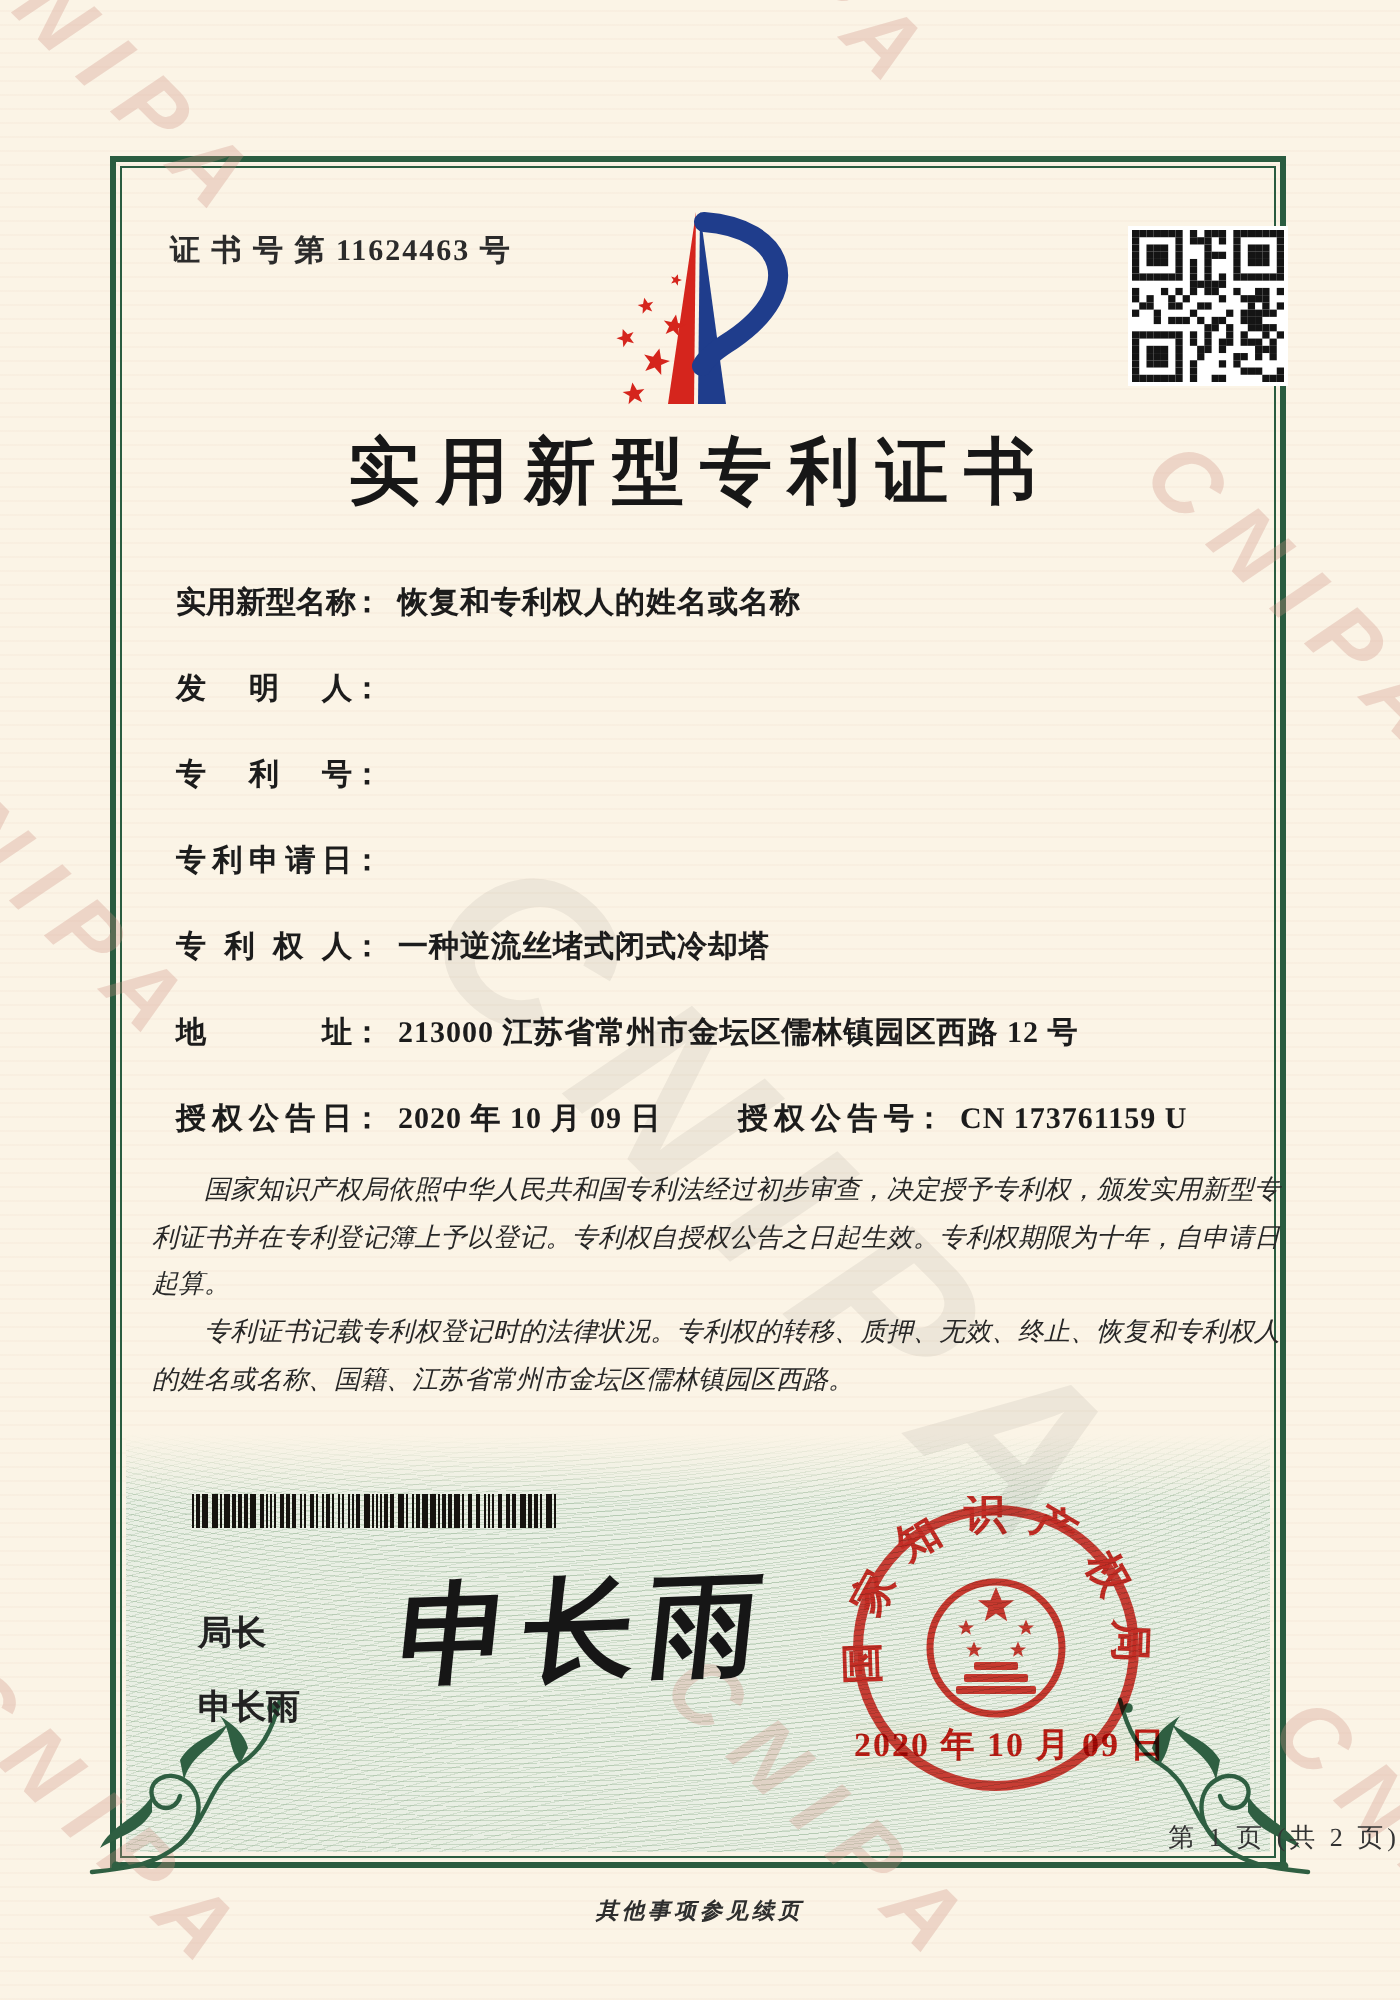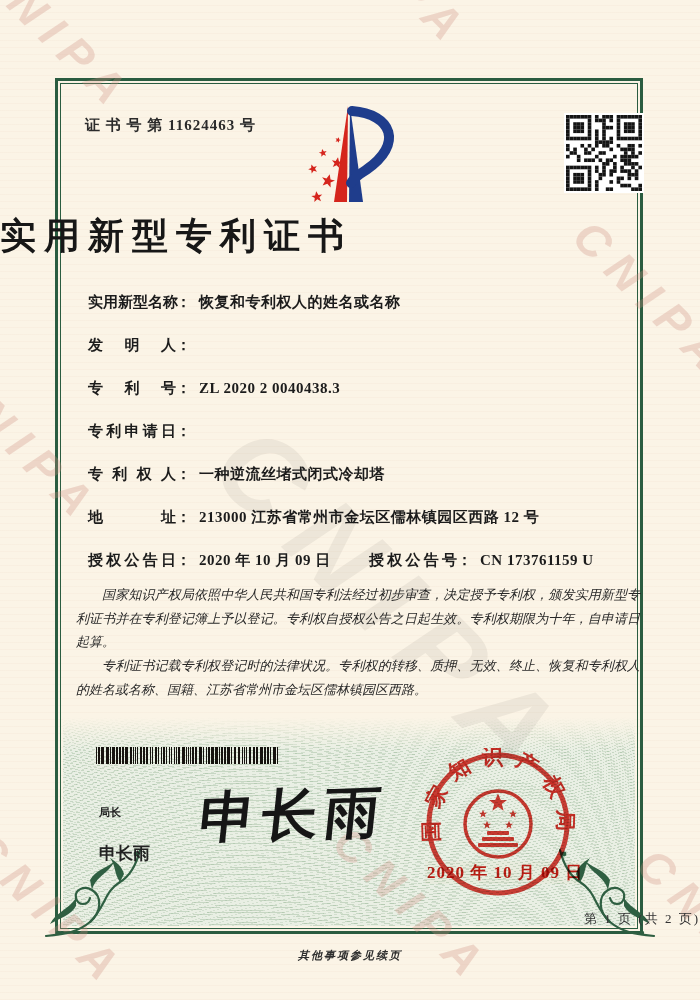--- a/index.html
+++ b/index.html
@@ -26,40 +26,40 @@
   #band::before{content:"";position:absolute;left:0;right:0;top:0;height:34px;
         background:linear-gradient(#fbf4e6, rgba(251,244,230,0));}
 
   .corner{position:absolute;z-index:2;pointer-events:none;}
 
   
   #certno{position:absolute;z-index:2;left:85px;top:116px;font-size:15px;font-weight:600;
           letter-spacing:1px;color:#2b2b2b;}
   #qr{position:absolute;z-index:2;left:564px;top:113px;width:80px;height:80px;background:#fff;padding:2px;box-sizing:border-box;}
   #logo{position:absolute;z-index:2;left:292px;top:100px;}
-  #title{position:absolute;z-index:2;left:0;right:0;top:212px;
+  #title{position:absolute;z-index:2;left:0;right:0;top:212px;text-align:center;
          font-size:36px;font-weight:700;letter-spacing:8px;color:#171717;}
 
   
   #fields{position:absolute;z-index:2;left:88px;top:294px;right:62px;color:#1c1c1c;}
   .frow{display:flex;align-items:flex-start;margin-bottom:26px;font-weight:700;font-size:15px;line-height:17px;}
   .jlabel{display:inline-flex;justify-content:space-between;width:88px;flex:none;}
   .colon{flex:none;margin-right:8px;}
   .fval{flex:1;letter-spacing:0.5px;}
   .v-fixed{flex:none;width:170px;}
 
   
   #legal{position:absolute;z-index:2;left:76px;right:60px;top:583px;
          font-size:13px;line-height:1.82;color:#272727;font-style:italic;text-align:justify;}
   #legal p{margin:0;text-indent:2em;}
 
   
   #barcode{position:absolute;z-index:3;left:96px;top:747px;}
   #sig-title{position:absolute;z-index:3;left:99px;top:805px;font-family:Liberation Mono, monospace;
-             font-weight:600;font-size:11px;color:#222;}
+             font-weight:600;font-size:17px;color:#222;}
   #sig-name{position:absolute;z-index:3;left:99px;top:842px;font-family:"Liberation Sans","DejaVu Sans",sans-serif;
             font-weight:600;font-size:17px;color:#222;}
   #autograph{position:absolute;z-index:3;left:200px;top:778px;font-size:56px;font-weight:600;
              letter-spacing:6px;color:#161616;transform:skewX(-8deg) rotate(-2deg);white-space:nowrap;}
   #seal{position:absolute;z-index:3;left:419px;top:748px;mix-blend-mode:multiply;opacity:0.95;}
   #seal-date{position:absolute;z-index:4;left:425px;top:861px;font-size:17px;font-weight:700;
              color:#cf2017;letter-spacing:1px;background:rgba(253,250,244,0.55);padding:0 2px;
              mix-blend-mode:multiply;white-space:nowrap;}
   #pageno{position:absolute;z-index:3;left:0;right:0;top:910px;text-align:right;
           font-size:13px;letter-spacing:2px;color:#333;padding-left:40px;}
@@ -369,21 +369,20 @@
         </span>
         <span class="colon">：</span>
     </div>
     <div class="frow">
       <span class="jlabel">
           <span>专</span>
           <span>利</span>
           <span>号</span>
         </span>
         <span class="colon">：</span>
-      <span class="fval">ZL 2020 2 0040438.3</span>
     </div>
     <div class="frow">
       <span class="jlabel">
           <span>专</span>
           <span>利</span>
           <span>申</span>
           <span>请</span>
           <span>日</span>
         </span>
         <span class="colon">：</span>

